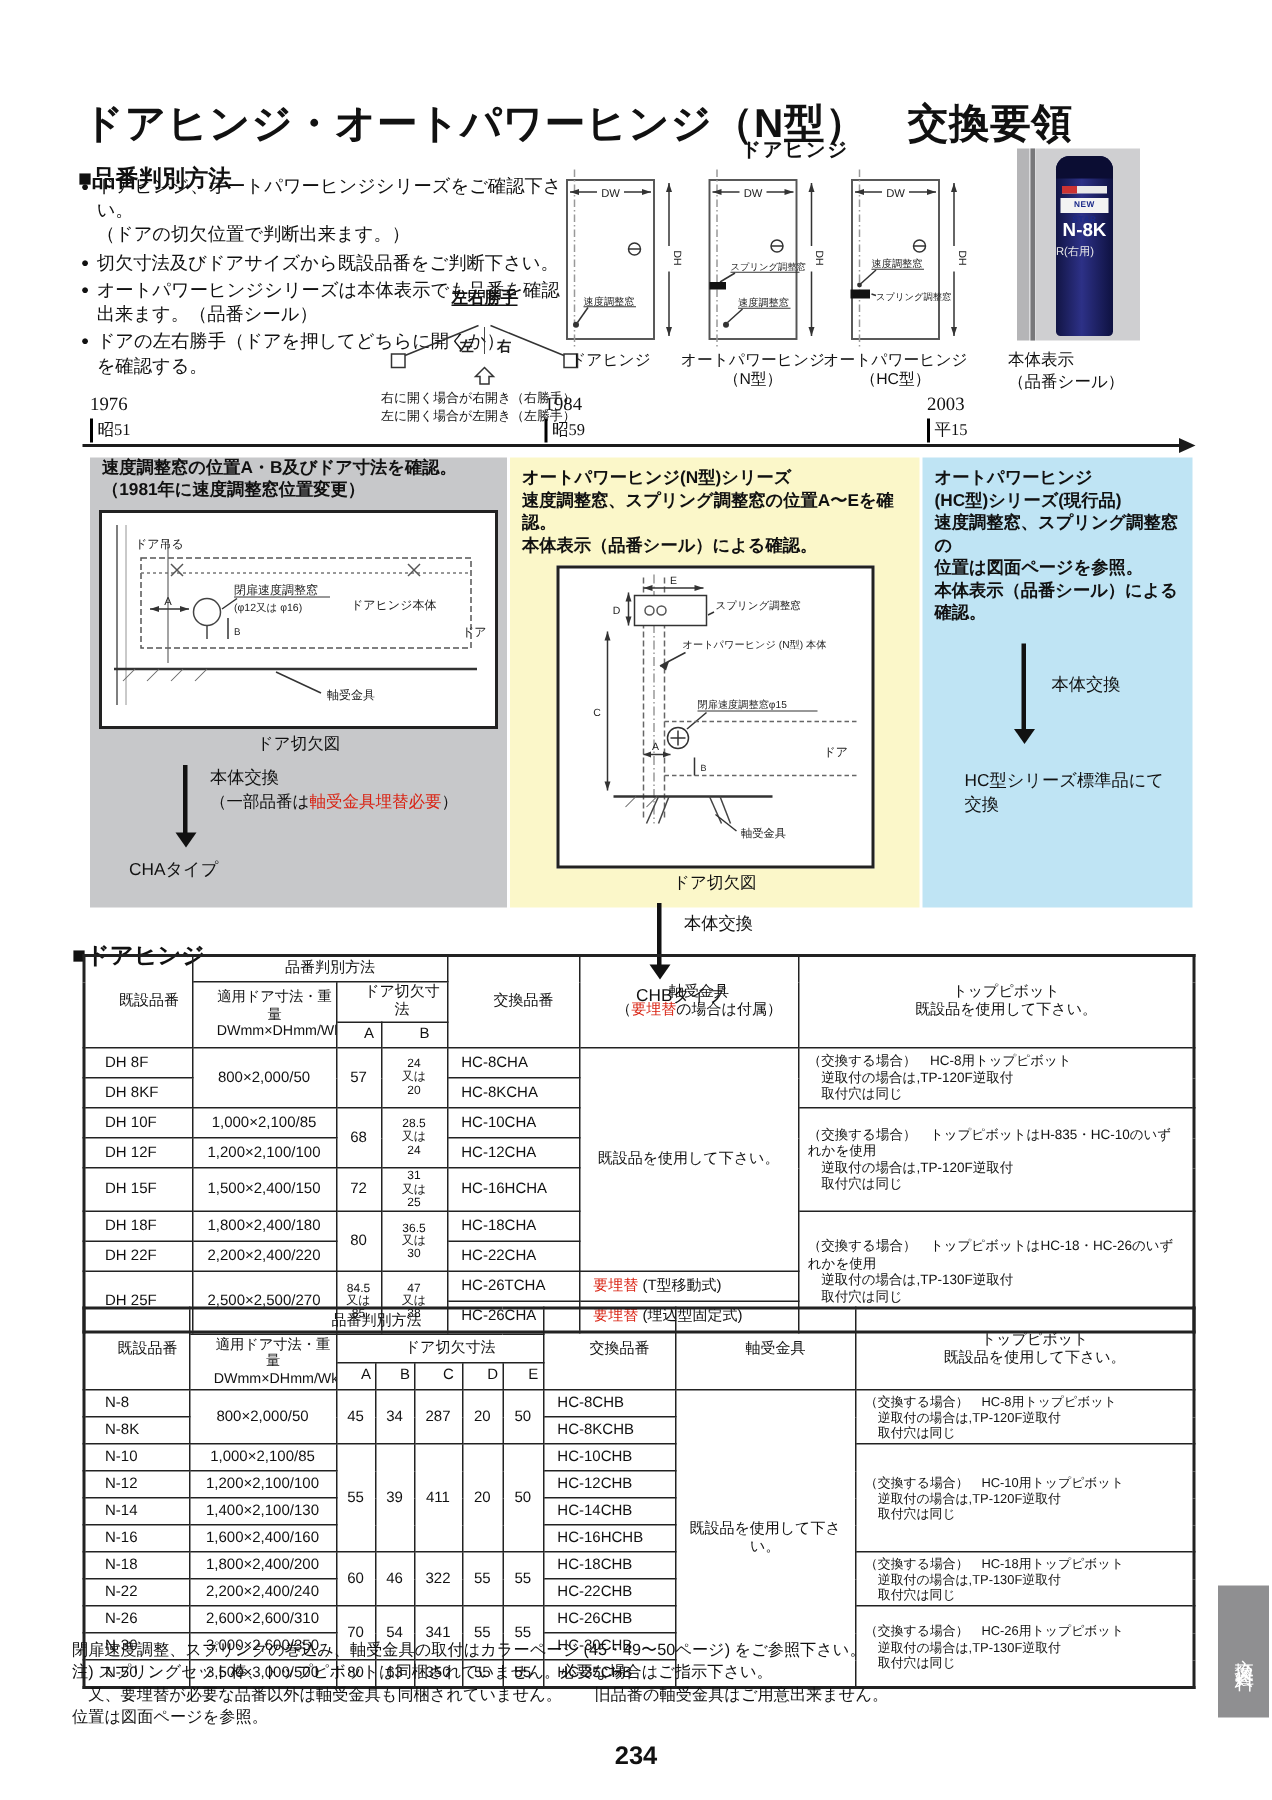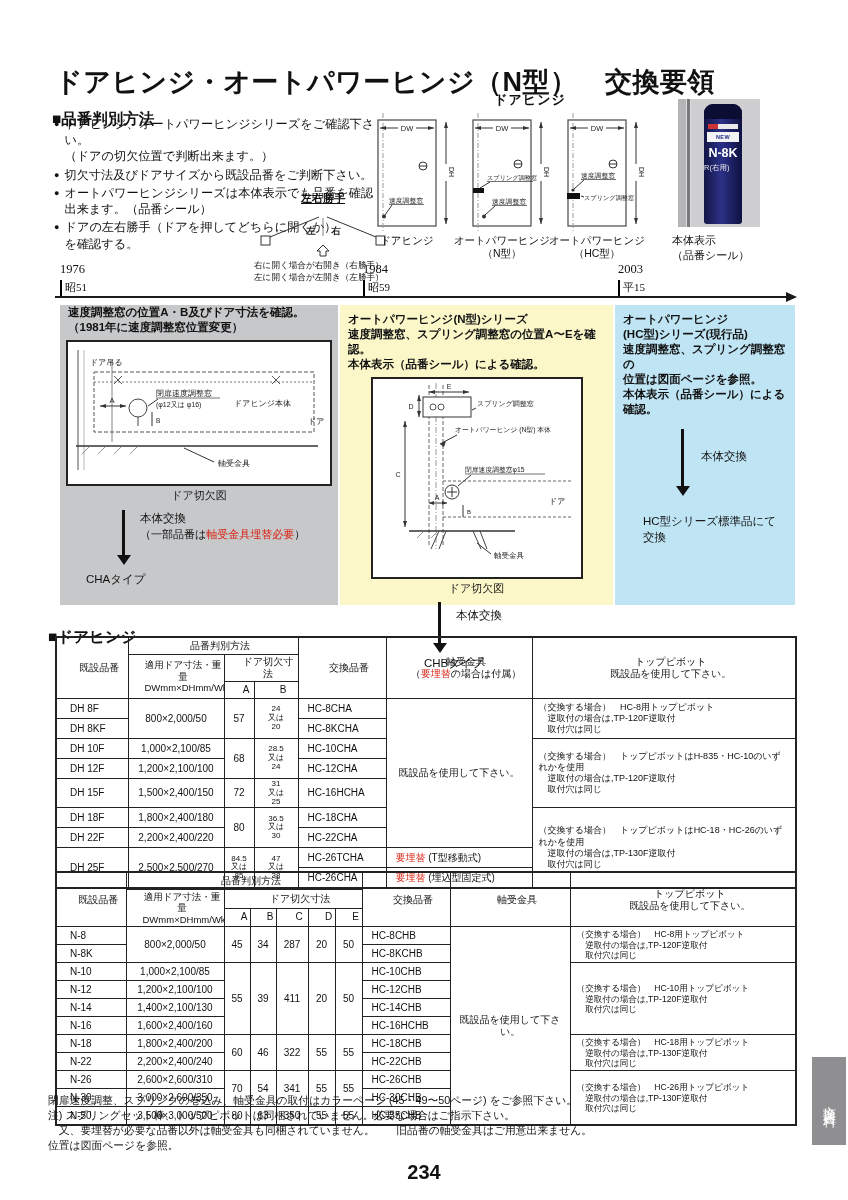--- a/index.html
+++ b/index.html
@@ -85,21 +85,21 @@
   #t2 td{height:15px;}
   th{height:14px;padding-left:16px;}
   td.al{text-align:left;padding-left:13px;}
   td.al2{text-align:left;padding-left:9px;}
   td.pivot{text-align:left;padding:2px 6px;font-size:9px;line-height:1.25;}
   #t2 td.pivot{font-size:8.6px;line-height:1.2;}
   td.small{font-size:8px;line-height:1.1;}
   th.hsize{font-size:9.5px;}
 
   .footnotes{left:48px;top:1093px;width:740px;font-size:10.8px;line-height:1.38;}
-  .pageno{left:0;top:1161px;width:848px;text-align:center;font-size:20px;font-weight:bold;}
+  .pageno{left:0;top:1161px;width:848px;text-align:center;font-size:17px;font-weight:bold;}
   .side-tab{left:812px;top:1057px;width:34px;height:88px;background:#8f8f91;color:#fff;writing-mode:vertical-rl;display:flex;align-items:center;justify-content:center;font-size:13px;letter-spacing:3px;}
   svg text{font-family:"Liberation Sans","DejaVu Sans",sans-serif;fill:#222;}
 </style>
 </head>
 <body>
 
 <div class="page">
 
   <h1 class="abs title">ドアヒンジ・オートパワーヒンジ（N型）　交換要領</h1>
 

